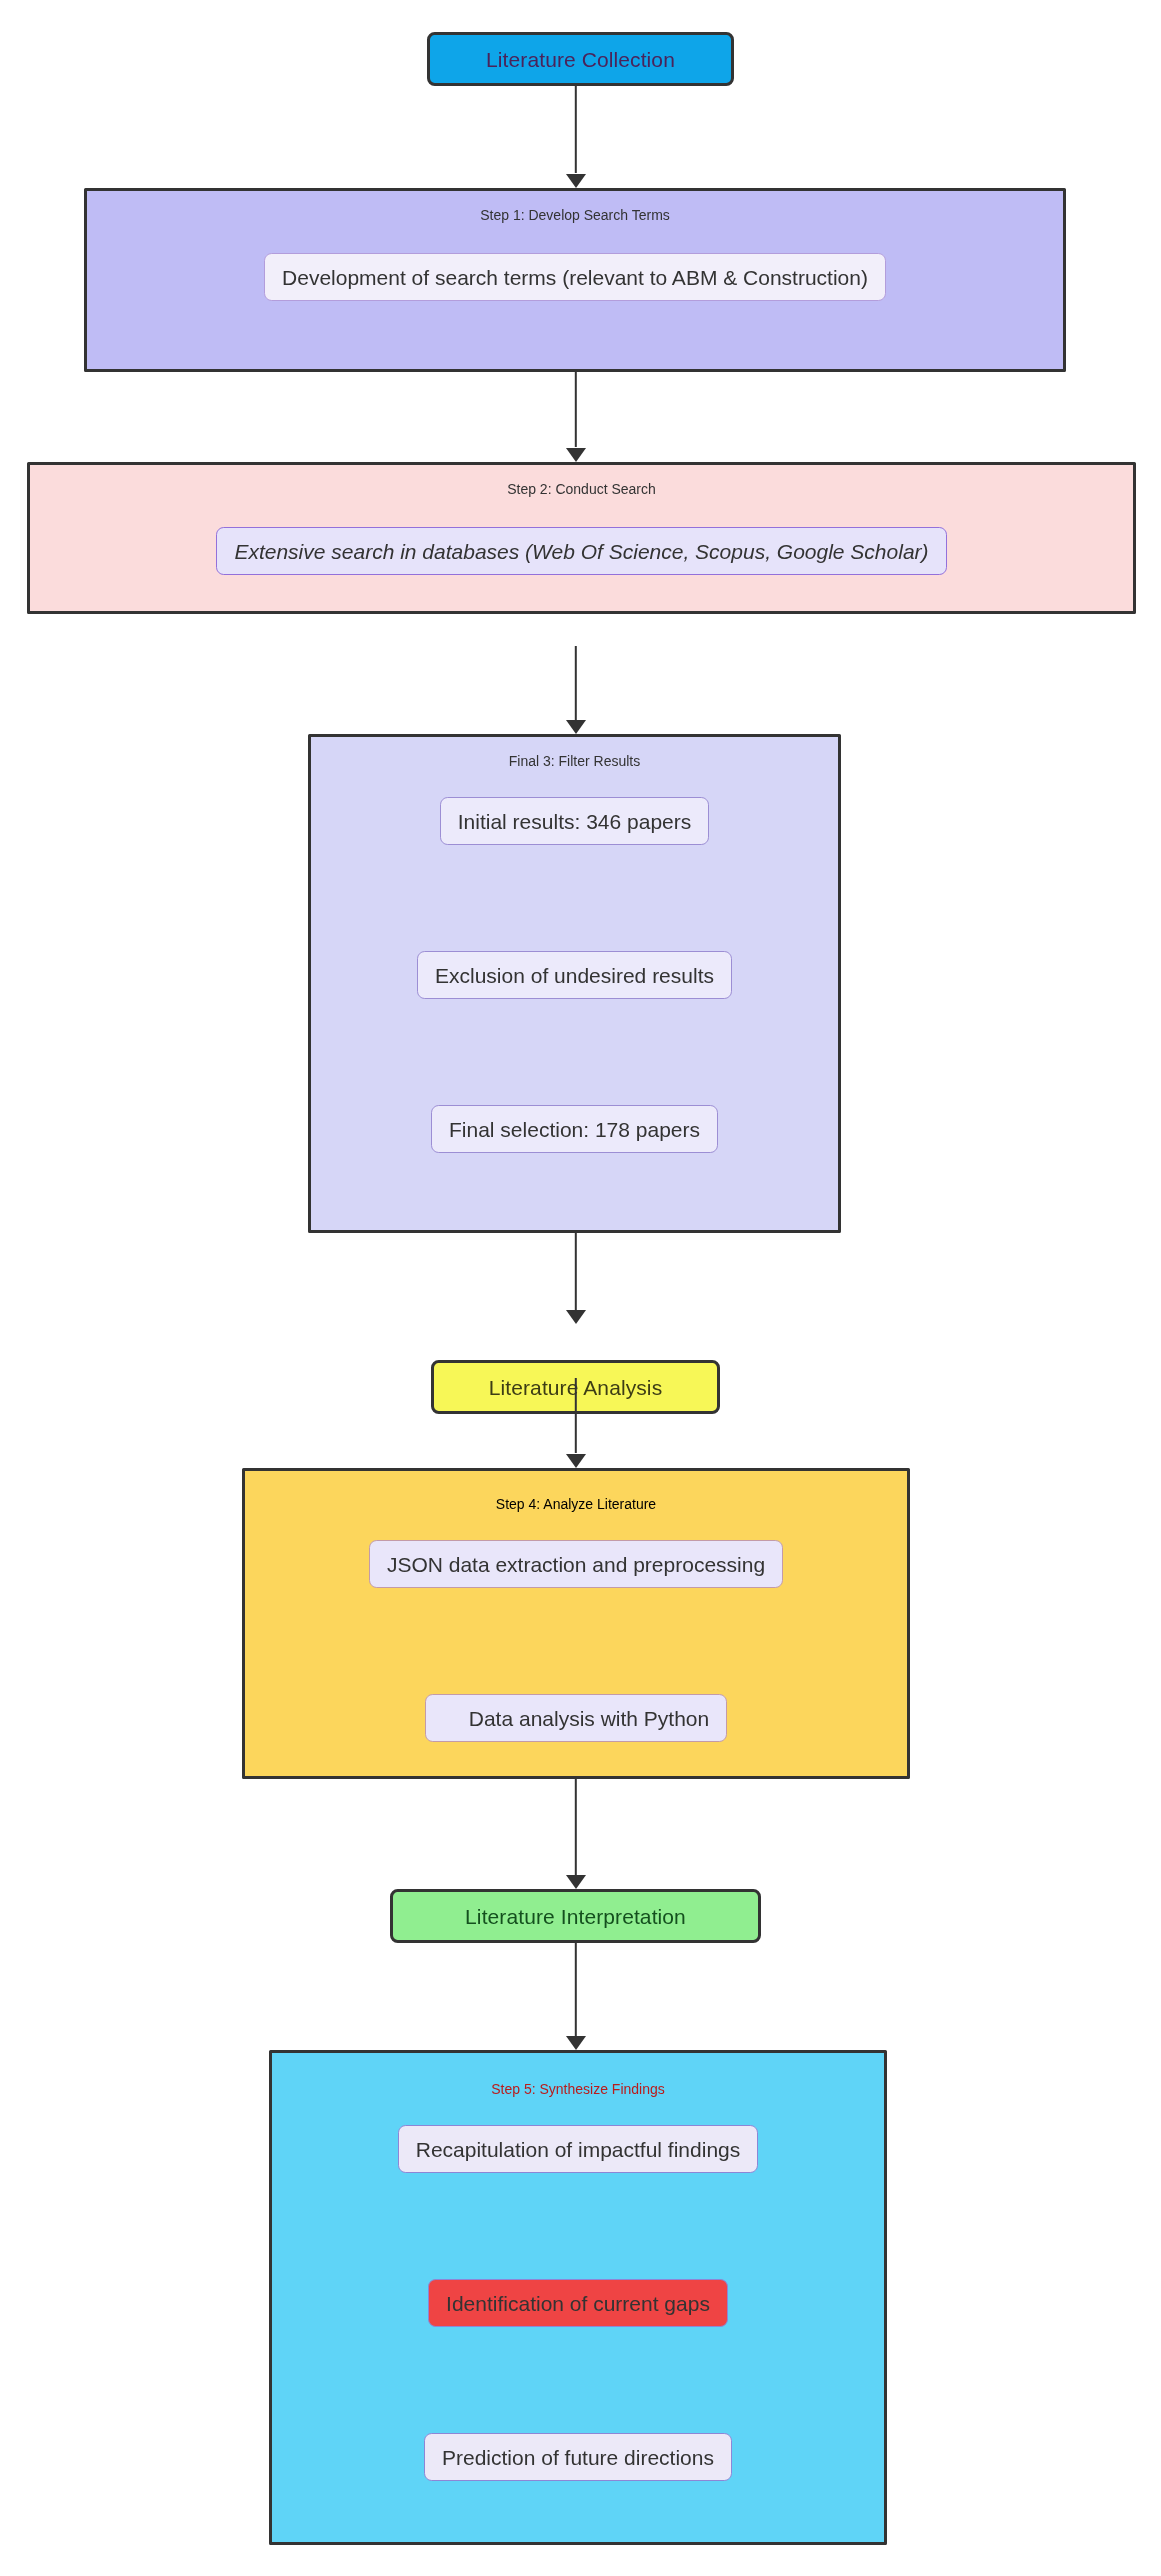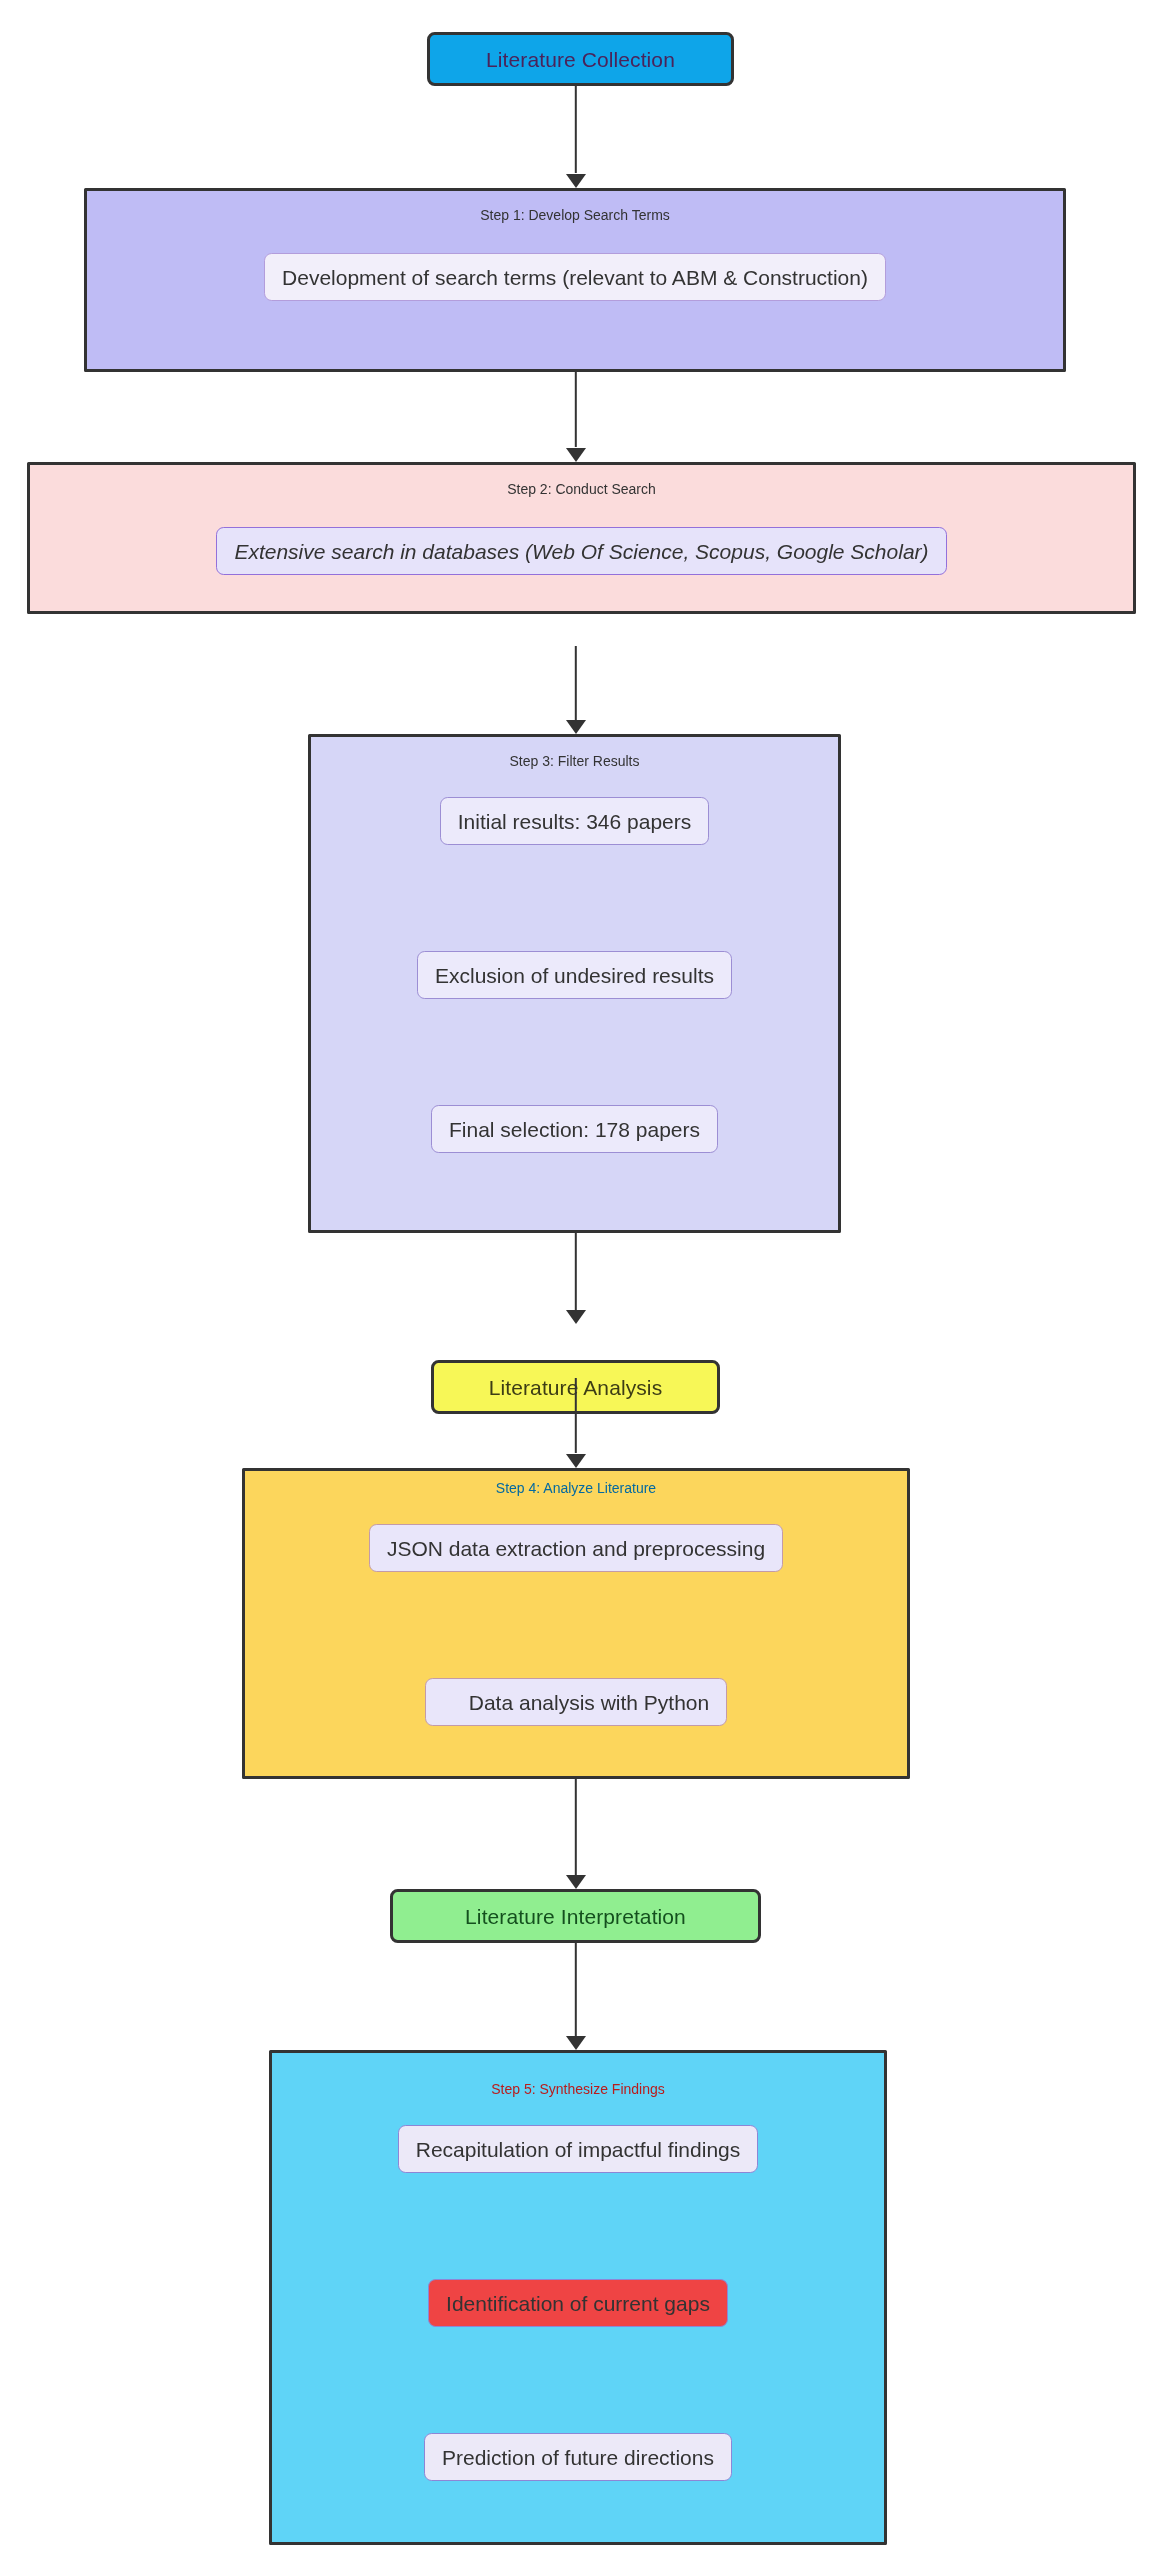--- a/index.html
+++ b/index.html
@@ -139,21 +139,21 @@
       </div>
     </div>
   </div>
 
   <div class="edge" style="left:576px; top:646px; height:88px;">
     <div class="edge-line" style="height:74px;"></div>
     <div class="edge-head"></div>
   </div>
 
   <div class="subgraph" style="left:308px; top:734px; width:533px; height:499px; background:#d6d6f7;">
-    <div class="subgraph-title" style="color:#333333; margin-top:17px;">Step 3: Filter Results</div>
+    <div class="subgraph-title" style="color:#333333; margin-top:17px;">Final 3: Filter Results</div>
     <div class="subgraph-body" style="margin-top:29px;">
       <div class="step-node" style="background:#eceafb; border-color:#9c8ed4;">
         <span>Initial results: 346 papers</span>
       </div>
       <div class="step-node" style="background:#eceafb; border-color:#9c8ed4; margin-top:106px;">
         <span>Exclusion of undesired results</span>
       </div>
       <div class="step-node" style="background:#eceafb; border-color:#9c8ed4; margin-top:106px;">
         <span>Final selection: 178 papers</span>
       </div>
@@ -168,21 +168,21 @@
   <div class="milestone" style="left:431px; top:1360px; width:289px; height:54px; background:#f7f757; color:#3d3d15;">
     <span>Literature Analysis</span>
   </div>
 
   <div class="edge" style="left:576px; top:1378px; height:90px;">
     <div class="edge-line" style="height:75px;"></div>
     <div class="edge-head"></div>
   </div>
 
   <div class="subgraph" style="left:242px; top:1468px; width:668px; height:311px; background:#fcd65c;">
-    <div class="subgraph-title" style="color:#0369a1; margin-top:10px;">Step 4: Analyze Literature</div>
+    <div class="subgraph-title" style="color:#000000; margin-top:26px;">Step 4: Analyze Literature</div>
     <div class="subgraph-body" style="margin-top:29px;">
       <div class="step-node mauve-border" style="background:#e9e6fa;">
         <span>JSON data extraction and preprocessing</span>
       </div>
       <div class="step-node mauve-border" style="background:#e9e6fa; margin-top:106px;padding-left:43px;">
         <span>Data analysis with Python</span>
       </div>
     </div>
   </div>
 

